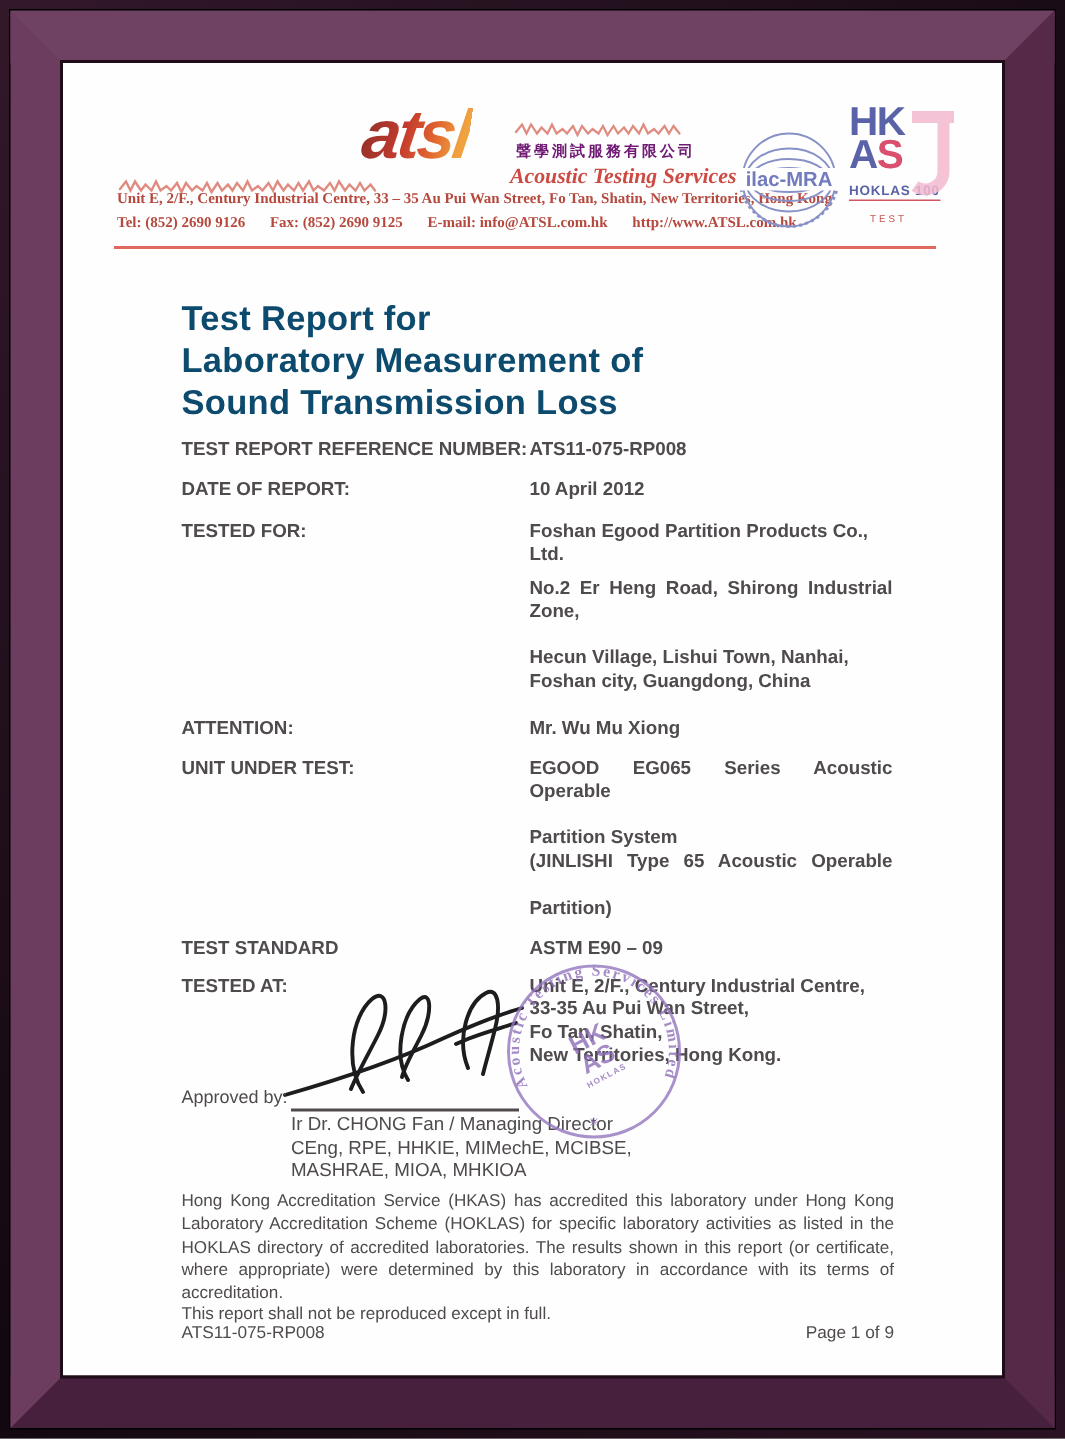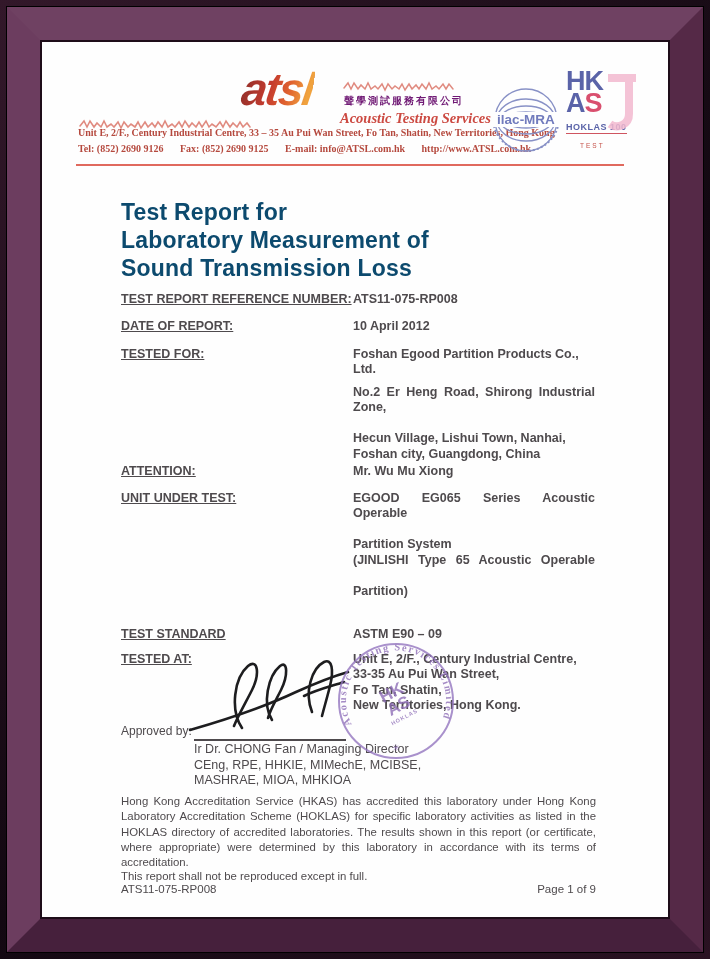--- a/index.html
+++ b/index.html
@@ -46,21 +46,21 @@
             letter-spacing:.5px;}
   .hk-test { font-size:6.5px; color:#c5534b; letter-spacing:2px; margin-left:14px; }
 
   
   .title { position:absolute; left:79px; top:156px; font-weight:bold; font-size:23px;
            line-height:28px; color:#0c4a6e; letter-spacing:.2px; }
 
   
   .fields { position:absolute; left:79px; top:250px; width:474px; font-size:12.5px; }
   .frow { display:grid; grid-template-columns:232px 1fr; }
-  .flab { font-weight:bold; line-height:15.5px;text-decoration:underline; }
+  .flab { font-weight:bold; line-height:15.5px; }
   .fval { font-weight:bold; line-height:15.5px; }
   .fval .ln { line-height:15.5px; }
   .just { text-align:justify; }
   .just::after { content:""; display:inline-block; width:100%; }
 
   
   .sig-img { position:absolute; left:142px; top:608px; }
   .approved { position:absolute; left:79px; top:682px; font-size:12px; }
   .sig-line { position:absolute; left:152px; top:697px; width:152px; height:1.5px; background:#4e4a4d; }
   .appr-name { position:absolute; left:152px; top:700px; font-size:12.5px; font-weight:normal; line-height:15.5px; }
@@ -149,35 +149,35 @@
       <div class="frow" style="margin-bottom:12px">
         <div class="flab">DATE OF REPORT:</div>
         <div class="fval">10 April 2012</div>
       </div>
 
       <div class="frow" style="margin-bottom:7px">
         <div class="flab">TESTED FOR:</div>
         <div class="fval">Foshan Egood Partition Products Co., Ltd.</div>
       </div>
 
-      <div class="frow" style="margin-bottom:2px">
+      <div class="frow" style="margin-bottom:16px">
         <div class="flab"></div>
         <div class="fval">
           <div class="ln just">No.2 Er Heng Road, Shirong Industrial Zone,</div>
           <div class="ln">Hecun Village, Lishui Town, Nanhai,</div>
           <div class="ln">Foshan city, Guangdong, China</div>
         </div>
       </div>
 
       <div class="frow" style="margin-bottom:11px">
         <div class="flab">ATTENTION:</div>
         <div class="fval">Mr. Wu Mu Xiong</div>
       </div>
 
-      <div class="frow" style="margin-bottom:28px">
+      <div class="frow" style="margin-bottom:12px">
         <div class="flab">UNIT UNDER TEST:</div>
         <div class="fval">
           <div class="ln just">EGOOD EG065 Series Acoustic Operable</div>
           <div class="ln">Partition System</div>
           <div class="ln just">(JINLISHI Type 65 Acoustic Operable</div>
           <div class="ln">Partition)</div>
         </div>
       </div>
 
       <div class="frow" style="margin-bottom:9px">

